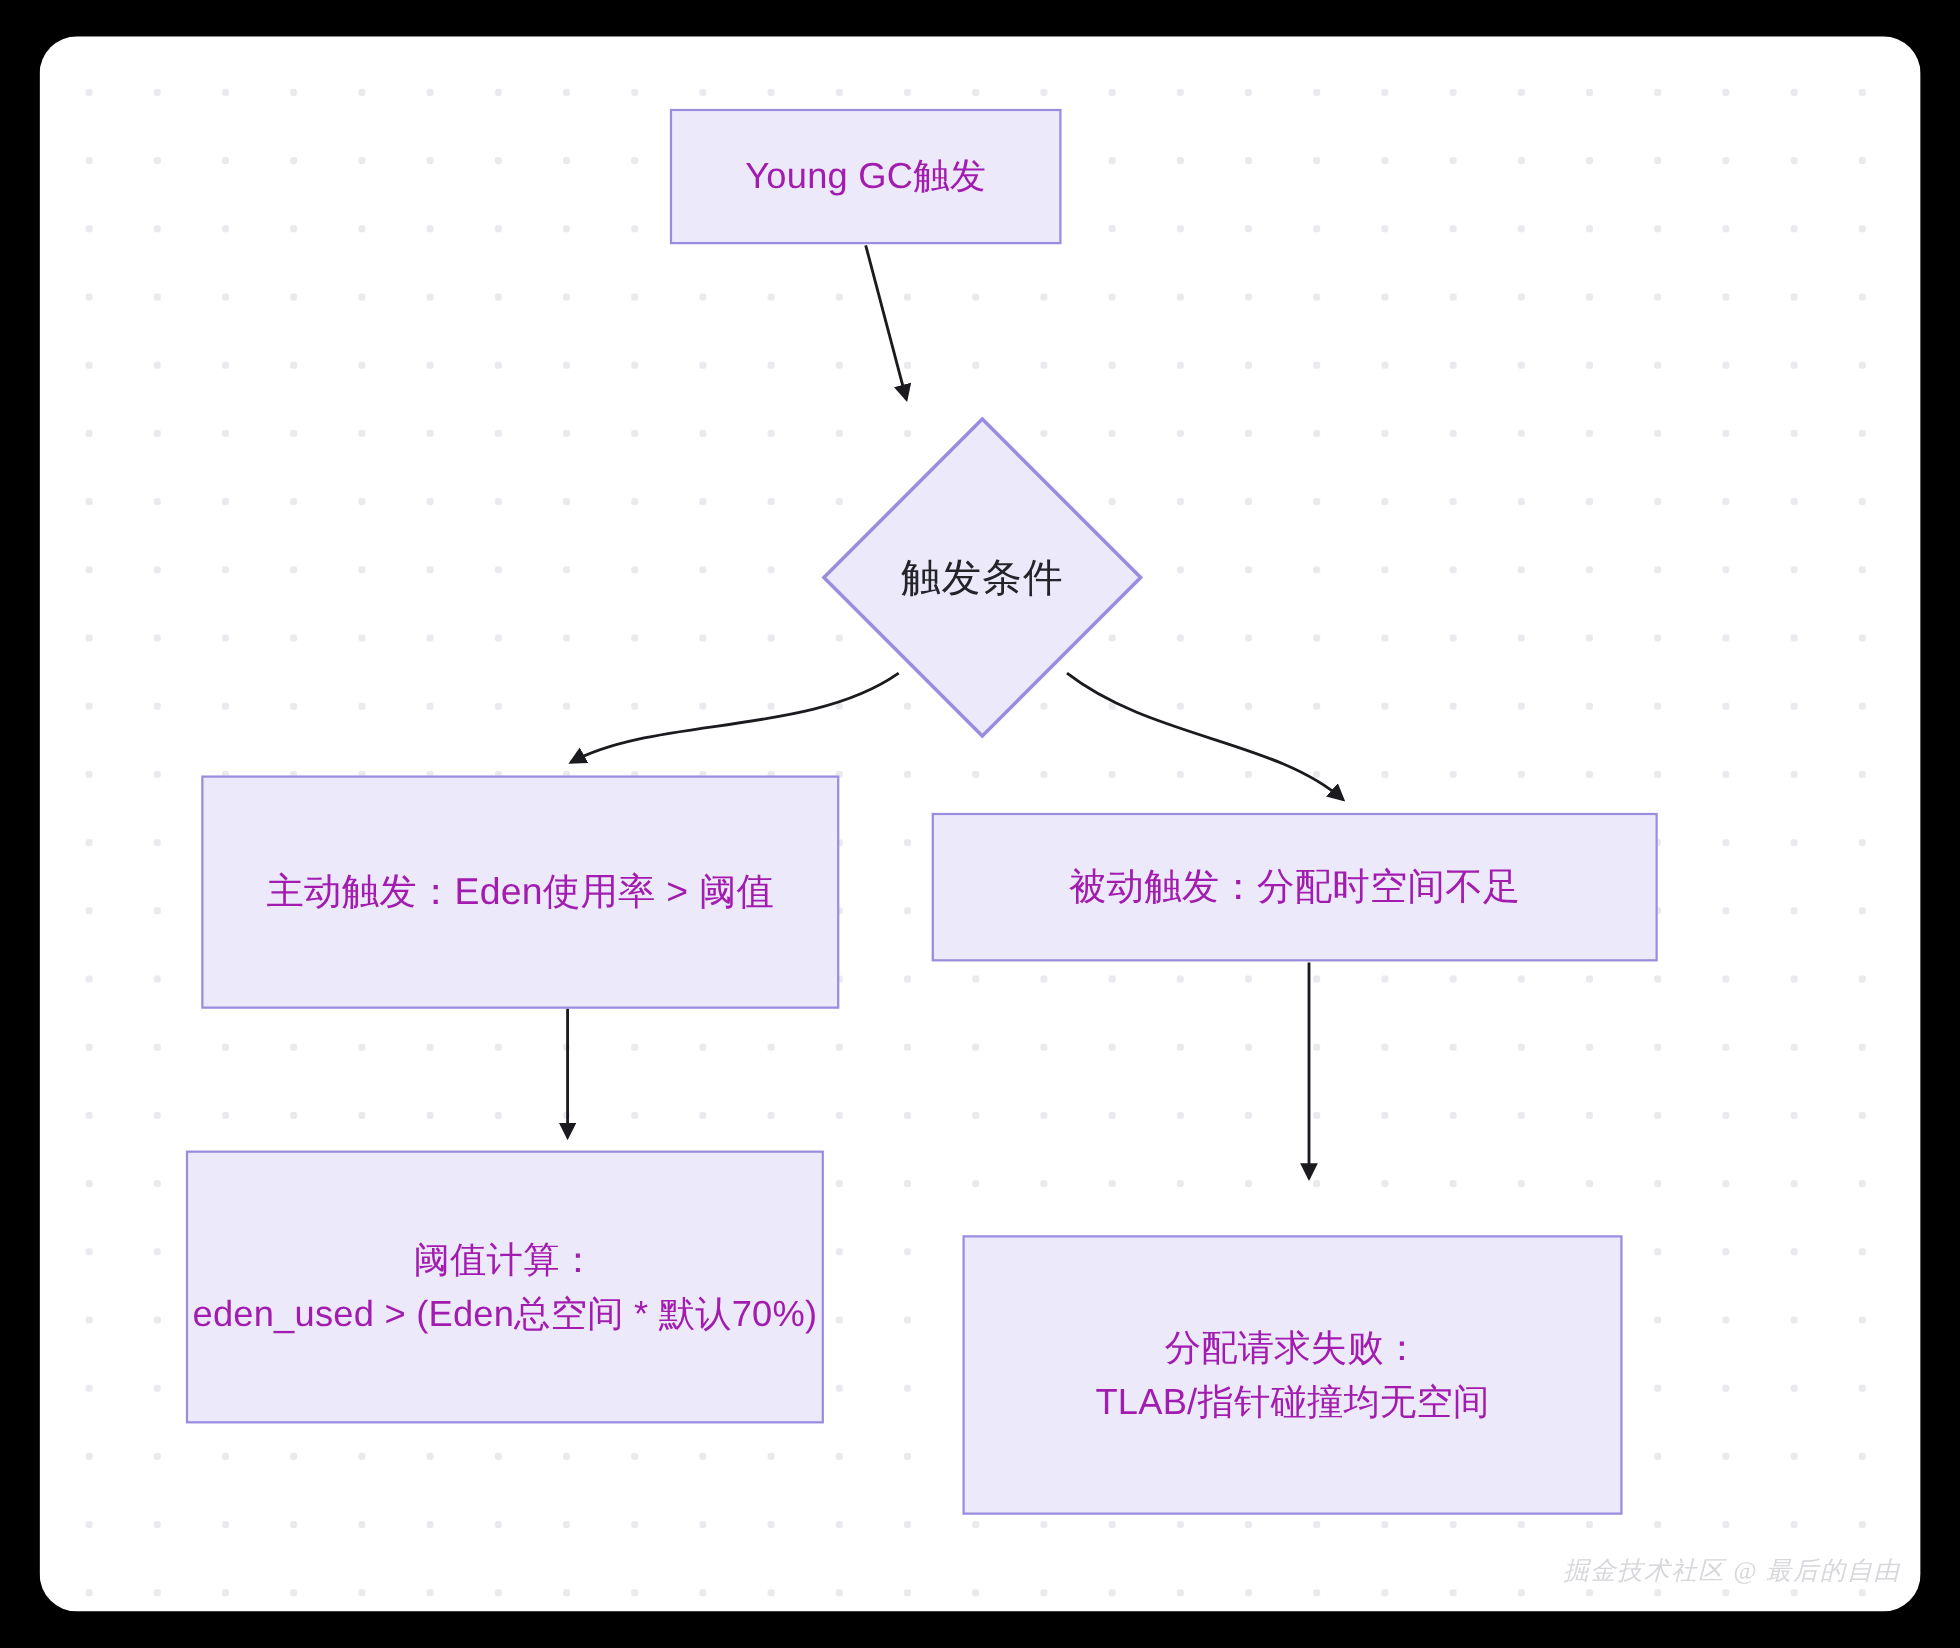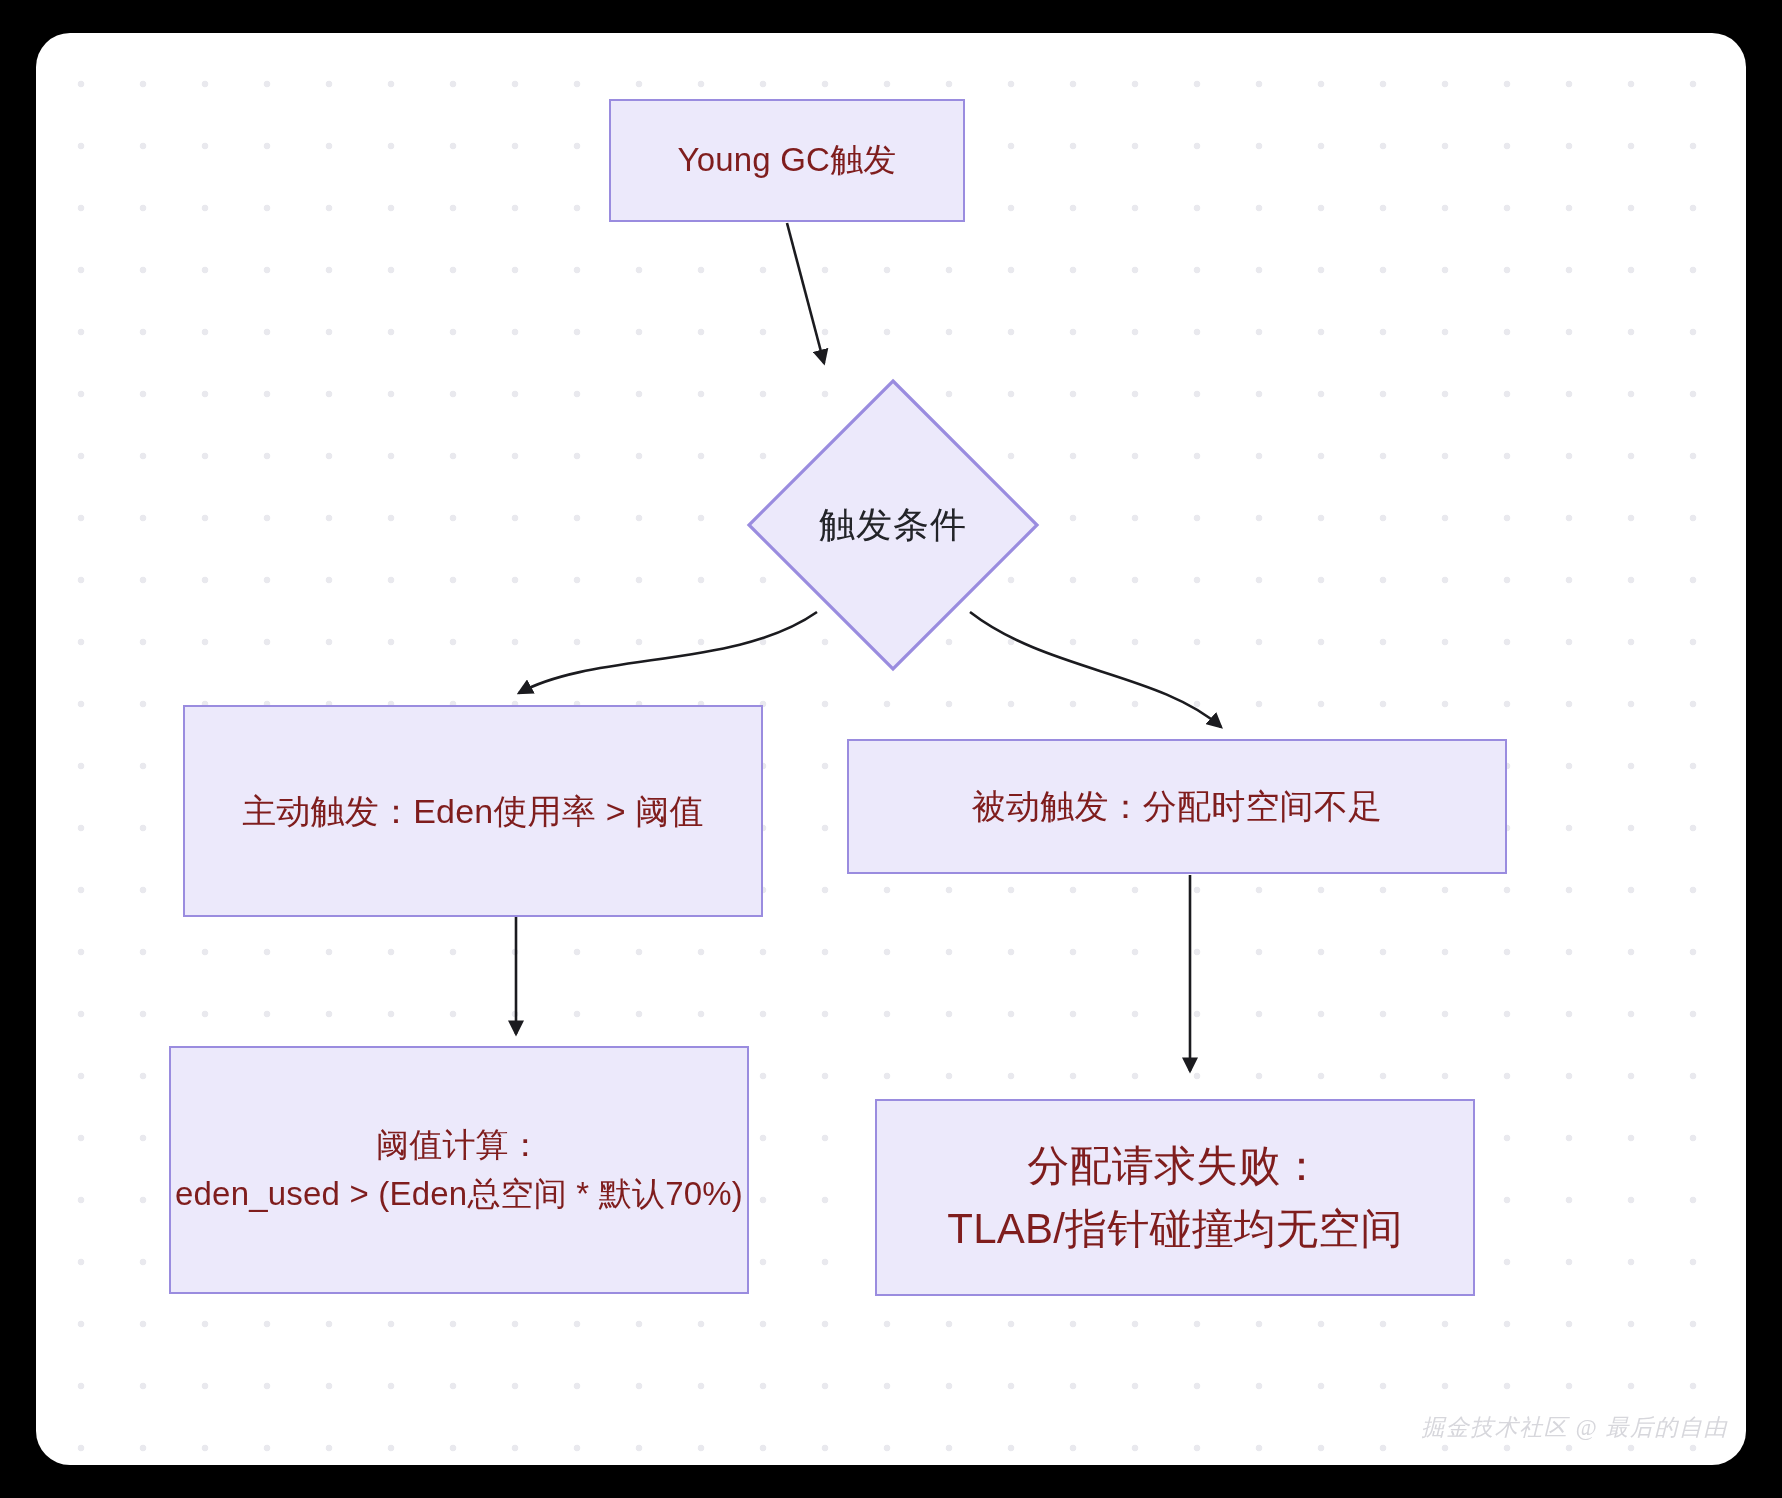--- a/index.html
+++ b/index.html
@@ -38,21 +38,21 @@
     top: 0;
     width: 1710px;
     height: 1432px;
     pointer-events: none;
   }
   .node {
     position: absolute;
     box-sizing: border-box;
     background: #ece9fb;
     border: 2.4px solid #9a8cdf;
-    color: #7f1d1d;
+    color: #a21caf;
     display: flex;
     align-items: center;
     justify-content: center;
     text-align: center;
     line-height: 1.48;
     white-space: pre-line;
     font-size: 33px;
     letter-spacing: 0.2px;
   }
   #node-start {
@@ -64,22 +64,22 @@
   }
   #node-right-passive {
     left: 811px; top: 706px; width: 660px; height: 135px;
     font-size: 34px;
   }
   #node-threshold {
     left: 133px; top: 1013px; width: 580px; height: 248px;
     font-size: 33px;
   }
   #node-alloc-fail {
-    left: 839px; top: 1066px; width: 600px; height: 197px;
-    font-size: 42px;
+    left: 839px; top: 1090px; width: 600px; height: 254px;
+    font-size: 33px;
   }
   
   #node-decision {
     position: absolute;
     left: 710px;
     top: 345px;
     width: 294px;
     height: 294px;
   }
   #node-decision .dia-shape {

